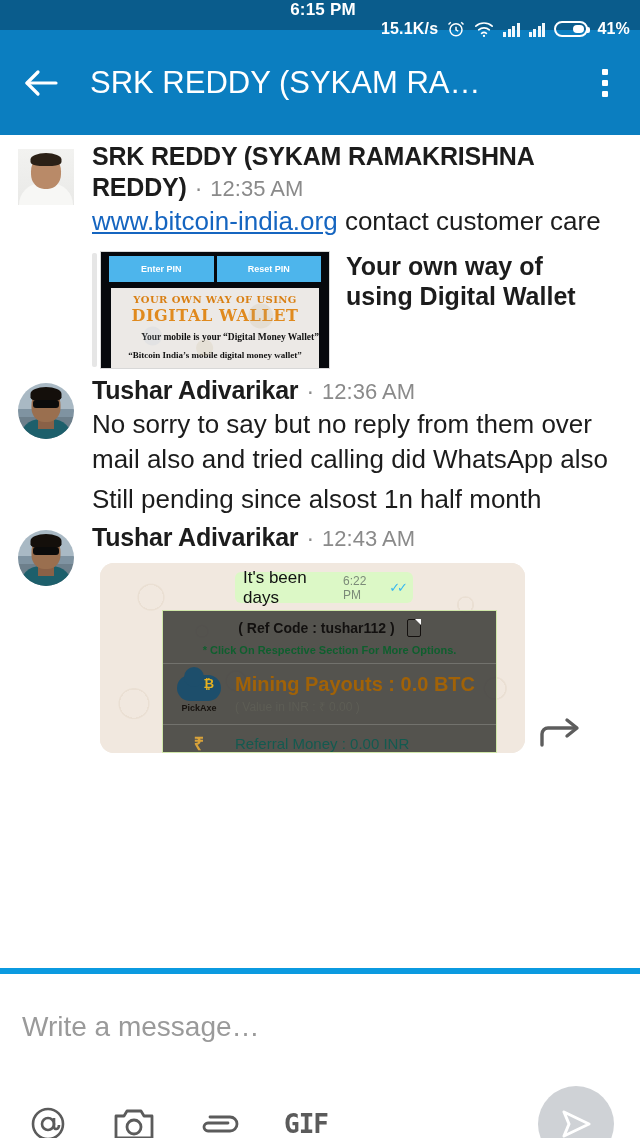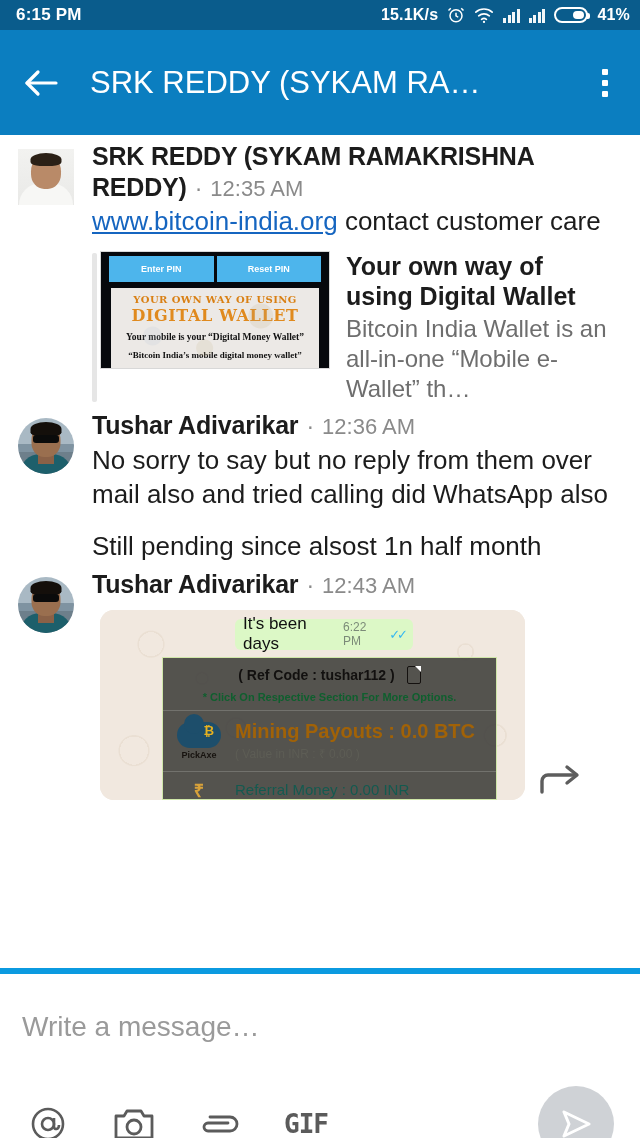--- a/index.html
+++ b/index.html
@@ -8,21 +8,21 @@
     background: #ffffff;
     font-family: "Liberation Sans", sans-serif;
     overflow: hidden;
   }
   #app { position: relative; width: 640px; height: 1138px; background: #fff; overflow: hidden; }
 
   
   .statusbar {
     height: 30px; background: #0a5c8c; color: #ffffff;
     display: flex; align-items: center; padding: 0 10px;
-    font-size: 17px; font-weight: bold; letter-spacing: .2px;
+    font-size: 17px; font-weight: bold; letter-spacing: .2px; flex-direction: column;
   }
   .sb-clock { margin-left: 6px; }
   .sb-right { margin-left: auto; display: flex; align-items: center; gap: 9px; }
   .sb-speed { font-size: 16px; font-weight: bold; }
   .sb-batt-pct { font-size: 16px; font-weight: bold; }
   .ico-alarm { width: 18px; height: 18px; display:block; }
   .ico-wifi { width: 20px; height: 18px; display:block; }
   .sig { display: flex; align-items: flex-end; gap: 1.5px; height: 15px; }
   .sig i { display: block; width: 3px; background: #fff; opacity: .95; }
   .sig i:nth-child(1){ height: 5px; }
@@ -59,21 +59,21 @@
   .sender {
     font-size: 25px; font-weight: bold; color: #1c1c1c; letter-spacing: -0.2px;
   }
   .dot { font-size: 23px; color: #8a8a8a; margin: 0 8px; }
   .time { font-size: 22px; color: #8a8a8a; }
 
   .text {
     font-size: 26px; color: #1c1c1c; line-height: 1.32; margin-top: 1px;
     word-wrap: break-word;
   }
-  .text + .text { margin-top: 17px; }
+  .text + .text { margin-top: 6px; }
   .link { color: #1565c0; text-decoration: underline; }
 
   
   .preview { display: flex; margin: 12px 0 0 0; padding-left: 8px; position: relative; }
   .preview::before {
     content: ""; position: absolute; left: 0; top: 2px; bottom: 2px; width: 5px;
     background: #e6e6e6; border-radius: 2px;
   }
   .preview-thumb {
     width: 230px; height: 118px; flex: none; overflow: hidden;
@@ -81,21 +81,21 @@
   }
   .pv-phone { position:absolute; inset:0; background:#06080c; }
   .pv-pinrow { position:absolute; top:4px; left:8px; right:8px; height:26px; display:flex; gap:3px; }
   .pv-pinrow div {
     flex:1; background:#4db5ec; color:#fff; font-size:9px; display:flex; align-items:center; justify-content:center;
     font-weight:600;
   }
   .pv-inner { position:absolute; top:36px; left:10px; right:10px; bottom:0; background:#ece9e6; overflow:hidden; }
   .pv-l1 { text-align:center; font-size:10px; font-weight:bold; color:#d98014; letter-spacing:.4px; margin-top:6px; font-family:"DejaVu Serif", serif;}
   .pv-l2 { text-align:center; font-size:16px; font-weight:bold; color:#e08a1e; letter-spacing:.6px; margin-top:1px; font-family:"DejaVu Serif", serif;}
-  .pv-l3 { text-align:center; font-size:9.5px; color:#111; margin-top:7px; font-family:"Liberation Serif", serif; font-weight:600;}
+  .pv-l3 { text-align:right; font-size:9.5px; color:#111; margin-top:7px; font-family:"Liberation Serif", serif; font-weight:600;}
   .pv-l4 { text-align:center; font-size:9px; color:#111; margin-top:8px; font-family:"Liberation Serif", serif; font-weight:600;}
   .pv-deco { position:absolute; inset:0; opacity:.18;
     background:
       radial-gradient(circle at 20% 60%, #b9c7d6 0 9px, transparent 10px),
       radial-gradient(circle at 72% 35%, #c2b089 0 12px, transparent 13px),
       radial-gradient(circle at 45% 75%, #cbb98f 0 8px, transparent 9px);
   }
   .preview-txt { padding-left: 16px; padding-right: 6px; }
   .pv-title { font-size: 25px; font-weight: bold; color: #1c1c1c; line-height: 1.22; }
   .pv-desc { font-size: 24px; color: #6e6e6e; line-height: 1.26; margin-top: 2px; }
@@ -262,21 +262,20 @@
             <div class="pv-inner">
               <div class="pv-deco"></div>
               <div class="pv-l1">YOUR OWN WAY OF USING</div>
               <div class="pv-l2">DIGITAL WALLET</div>
               <div class="pv-l3">Your mobile is your “Digital Money Wallet”</div>
               <div class="pv-l4">“Bitcoin India’s mobile  digital money wallet”</div>
             </div>
           </div>
           <div class="preview-txt">
             <div class="pv-title">Your own way of using Digital Wallet</div>
-            <div class="pv-desc">Bitcoin India Wallet is an all-in-one “Mobile e-Wallet” th…</div>
           </div>
         </div>
       </div>
     </div>
 
     <div class="msg">
       <div class="avatar-col">
         <div class="avatar round av-tus">
           <span class="body"></span>
             <span class="collar"></span>

